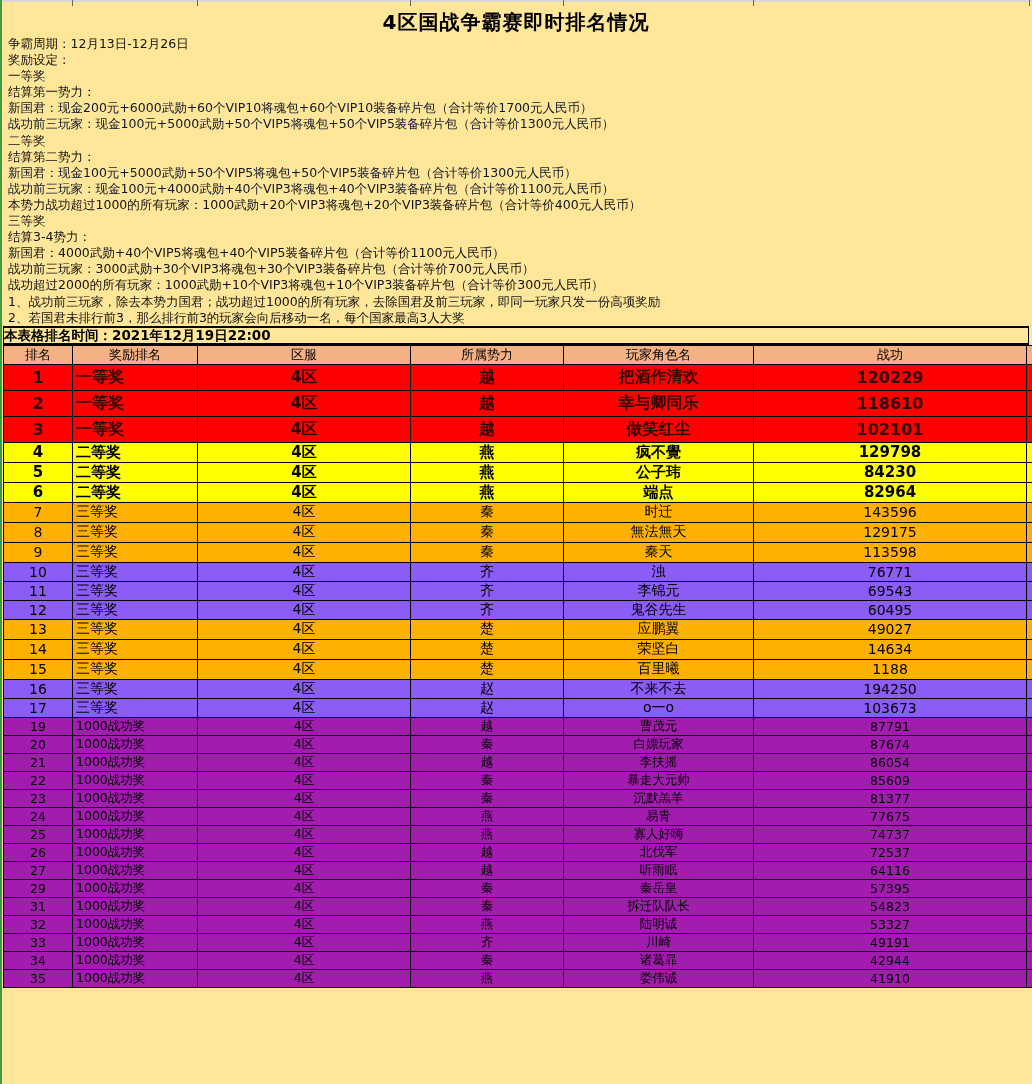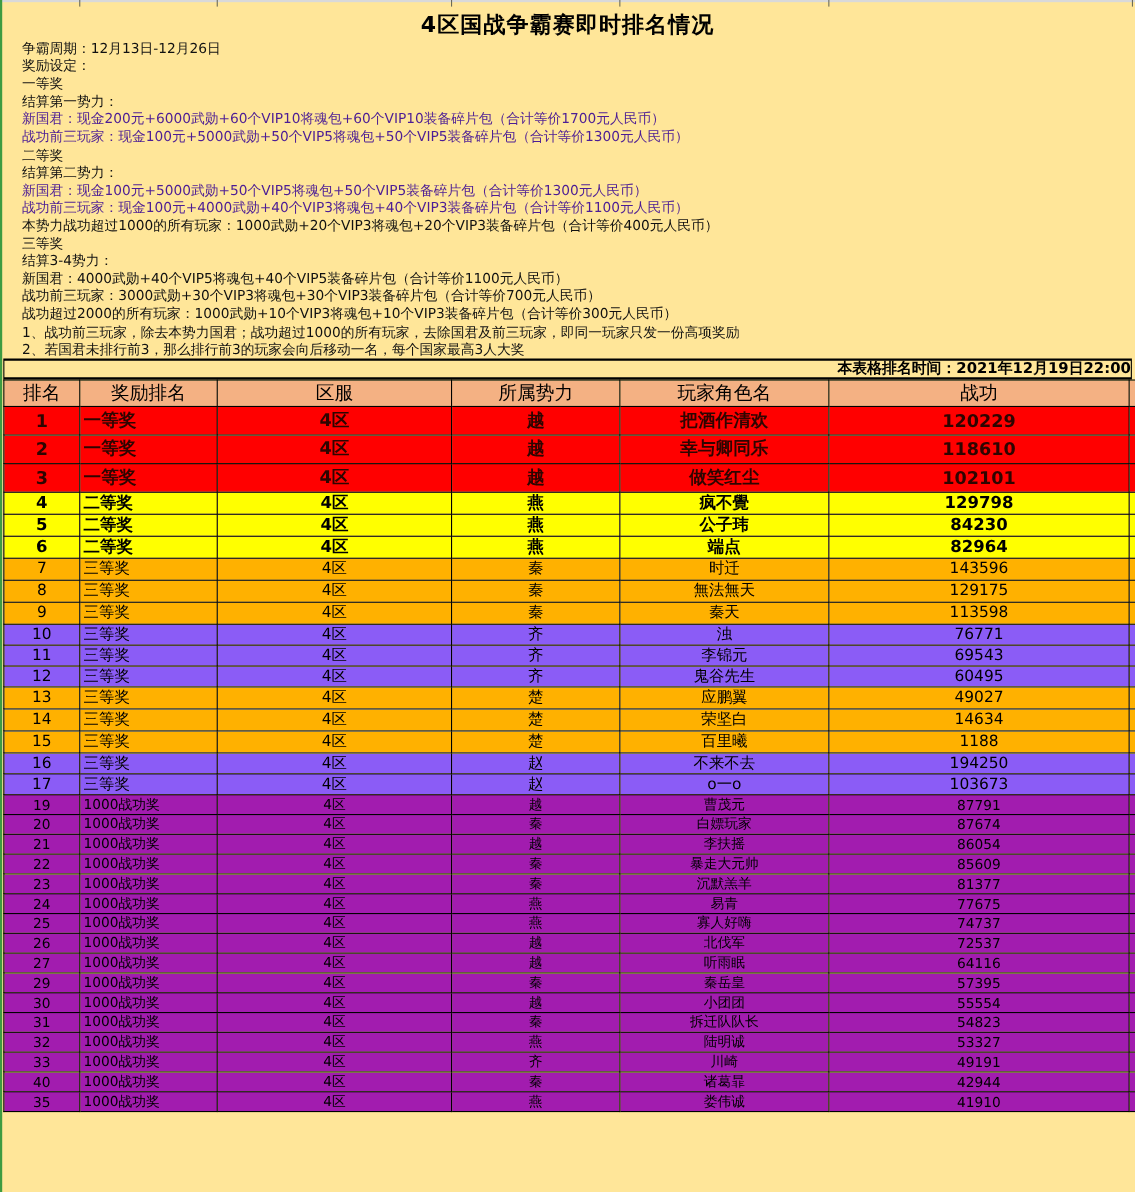--- a/index.html
+++ b/index.html
@@ -9,41 +9,41 @@
     font-family:"DejaVu Sans","Liberation Sans",sans-serif;
     color:#000;
   }
   .top-strip{position:absolute;top:0;left:0;width:1032px;height:2px;background:#D9D9D9;z-index:5;}
   .top-tick{position:absolute;top:0;width:1px;height:6px;background:#6b6b5a;z-index:6;}
   .left-line{position:absolute;top:0;left:0;width:2px;height:1084px;background:#3E9B41;z-index:6;}
   .title{
     padding-top:9px;text-align:center;font-size:20px;font-weight:bold;
     letter-spacing:1px;height:27px;
   }
-  .info{margin-left:20px;font-size:12.5px;line-height:16.1px;white-space:nowrap;}
-  .info .red{color:#4c1d95;}
+  .info{margin-left:8px;font-size:12.5px;line-height:16.1px;white-space:nowrap;}
+  .info .red{color:#0f172a;}
   .info .black{color:#111;}
   .banner{
     margin-left:3px;width:1024px;height:15px;
     border-top:2px solid #000;border-bottom:2px solid #000;
     border-left:1px solid #000;border-right:1px solid #000;
-    text-align:right;font-size:13.5px;font-weight:bold;line-height:15px;
+    text-align:left;font-size:13.5px;font-weight:bold;line-height:15px;
     background:#FFE髪699;background:#FFE699;
   }
   table{
     border-collapse:collapse;table-layout:fixed;margin-left:3px;
     width:1029px;
   }
   th,td{
     border:1px solid #000;padding:0 0;overflow:hidden;white-space:nowrap;
     text-align:center;vertical-align:middle;
   }
   td.sliver,th.sliver{border-right:none;}
   thead tr{background:#F4B183;height:17px;}
-  th{font-size:17px;font-weight:normal;}
+  th{font-size:13px;font-weight:normal;}
   td.col-prize{text-align:left;padding-left:3px;}
   tr.first{background:#FF0000;height:26px;font-size:16px;font-weight:bold;color:#2E0500;}
   tr.second{background:#FFFF00;height:20px;font-size:15px;font-weight:bold;}
   tr.gold{background:#FFB100;height:20px;font-size:14px;}
   tr.light{background:#8b5cf6;height:19px;font-size:14px;}
   tr.plain{background:#a21caf;height:17px;font-size:12.5px;}
 </style>
 </head>
 <body>
 
@@ -342,29 +342,20 @@
       <tr class="plain">
         <td class="col-rank">29</td>
         <td class="col-prize">1000战功奖</td>
         <td class="col-server">4区</td>
         <td class="col-faction">秦</td>
         <td class="col-player">秦岳皇</td>
         <td class="col-merit">57395</td>
         <td class="sliver"></td>
       </tr>
       <tr class="plain">
-        <td class="col-rank">30</td>
-        <td class="col-prize">1000战功奖</td>
-        <td class="col-server">4区</td>
-        <td class="col-faction">越</td>
-        <td class="col-player">小团团</td>
-        <td class="col-merit">55554</td>
-        <td class="sliver"></td>
-      </tr>
-      <tr class="plain">
         <td class="col-rank">31</td>
         <td class="col-prize">1000战功奖</td>
         <td class="col-server">4区</td>
         <td class="col-faction">秦</td>
         <td class="col-player">拆迁队队长</td>
         <td class="col-merit">54823</td>
         <td class="sliver"></td>
       </tr>
       <tr class="plain">
         <td class="col-rank">32</td>
@@ -378,21 +369,21 @@
       <tr class="plain">
         <td class="col-rank">33</td>
         <td class="col-prize">1000战功奖</td>
         <td class="col-server">4区</td>
         <td class="col-faction">齐</td>
         <td class="col-player">川崎</td>
         <td class="col-merit">49191</td>
         <td class="sliver"></td>
       </tr>
       <tr class="plain">
-        <td class="col-rank">40</td>
+        <td class="col-rank">34</td>
         <td class="col-prize">1000战功奖</td>
         <td class="col-server">4区</td>
         <td class="col-faction">秦</td>
         <td class="col-player">诸葛暃</td>
         <td class="col-merit">42944</td>
         <td class="sliver"></td>
       </tr>
       <tr class="plain">
         <td class="col-rank">35</td>
         <td class="col-prize">1000战功奖</td>

